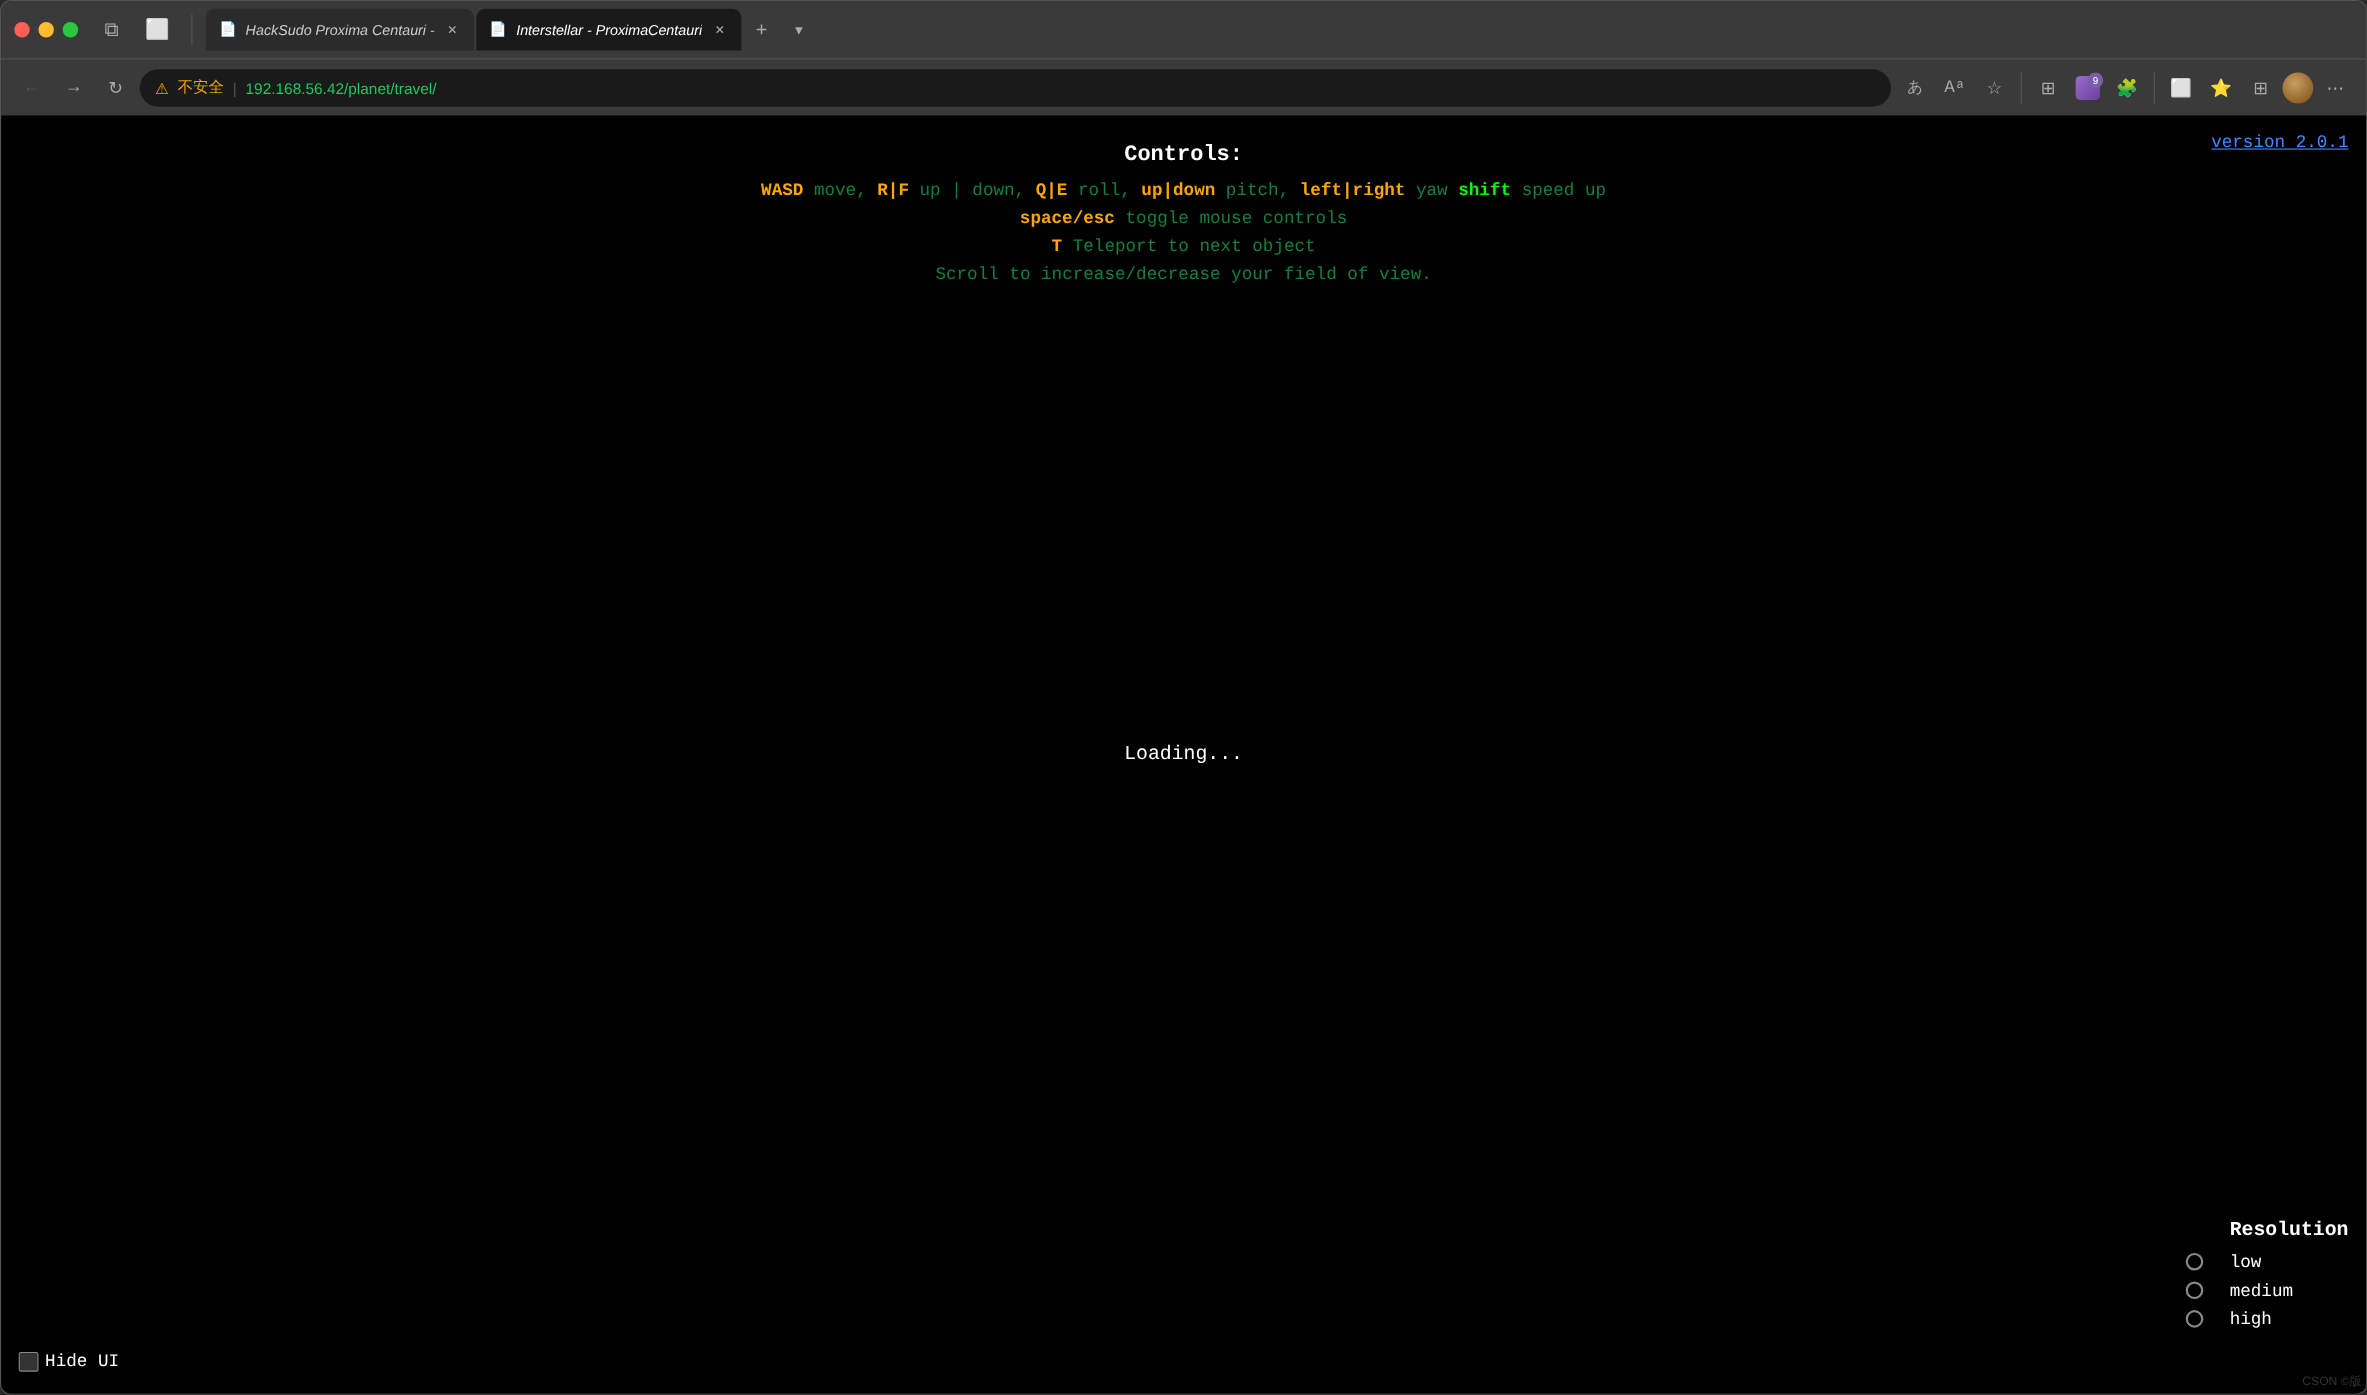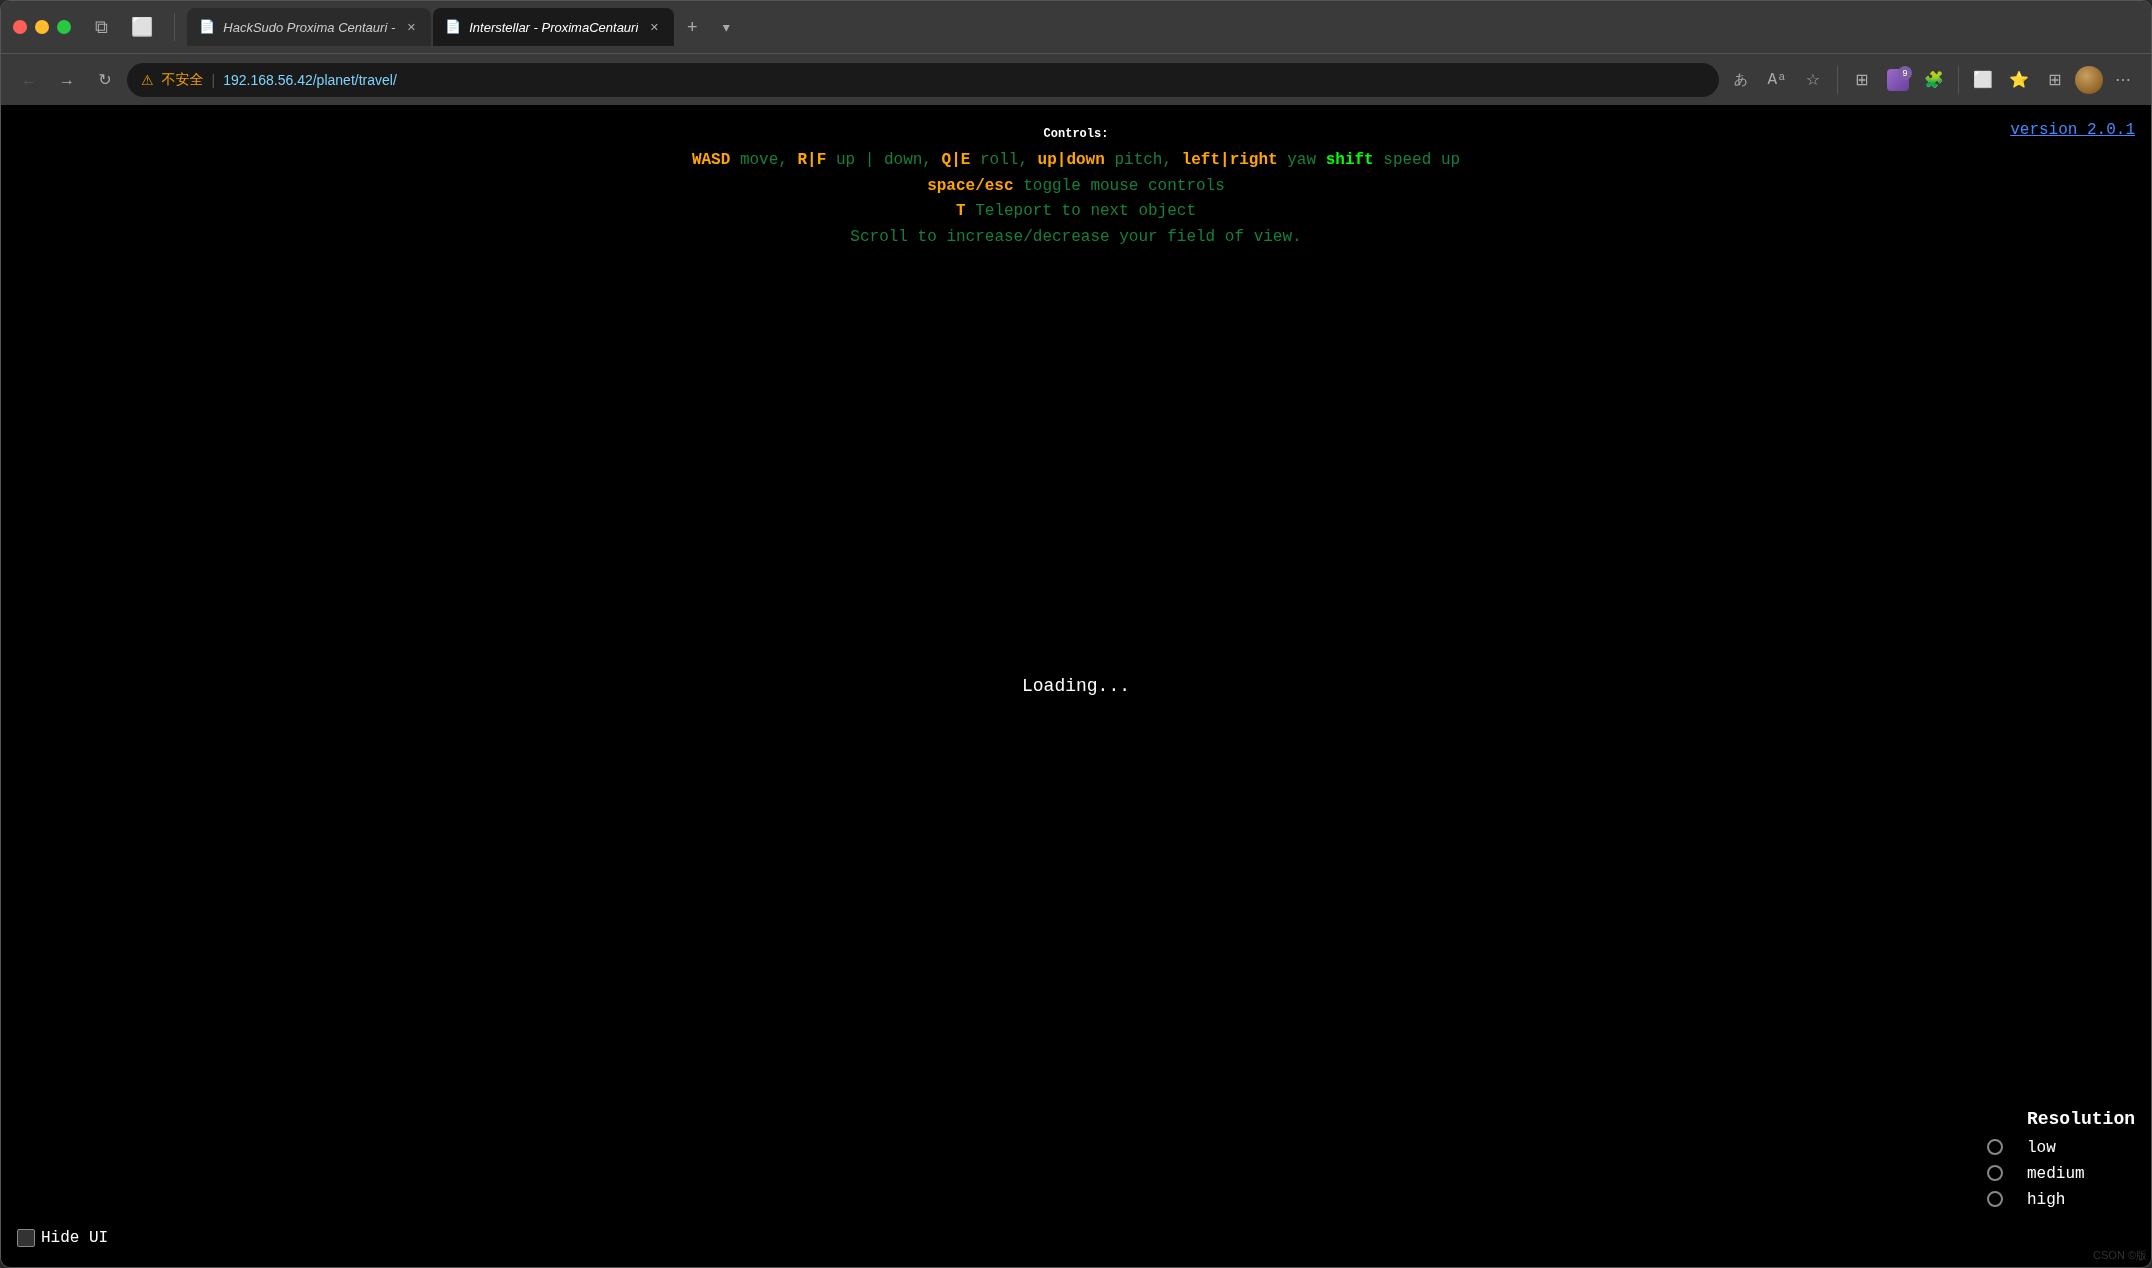--- a/index.html
+++ b/index.html
@@ -186,21 +186,21 @@
     .security-label {
       color: #f0a000;
       font-size: 14px;
     }
 
     .address-separator {
       color: #555;
     }
 
     .url-text {
-      color: #7dd3fc;
+      color: #22c55e;
       font-size: 14px;
     }
 
     .nav-icons-right {
       display: flex;
       align-items: center;
       gap: 4px;
     }
 
     .nav-icon {
@@ -254,21 +254,21 @@
       top: 20px;
       left: 50%;
       transform: translateX(-50%);
       text-align: center;
       font-family: 'Courier New', monospace;
       line-height: 1.6;
     }
 
     .controls-title {
       color: #fff;
-      font-size: 12px;
+      font-size: 20px;
       font-weight: bold;
       margin-bottom: 4px;
     }
 
     .controls-line {
       font-size: 16px;
       color: #fff;
     }
 
     .key-orange { color: #ffa500; font-weight: bold; }

